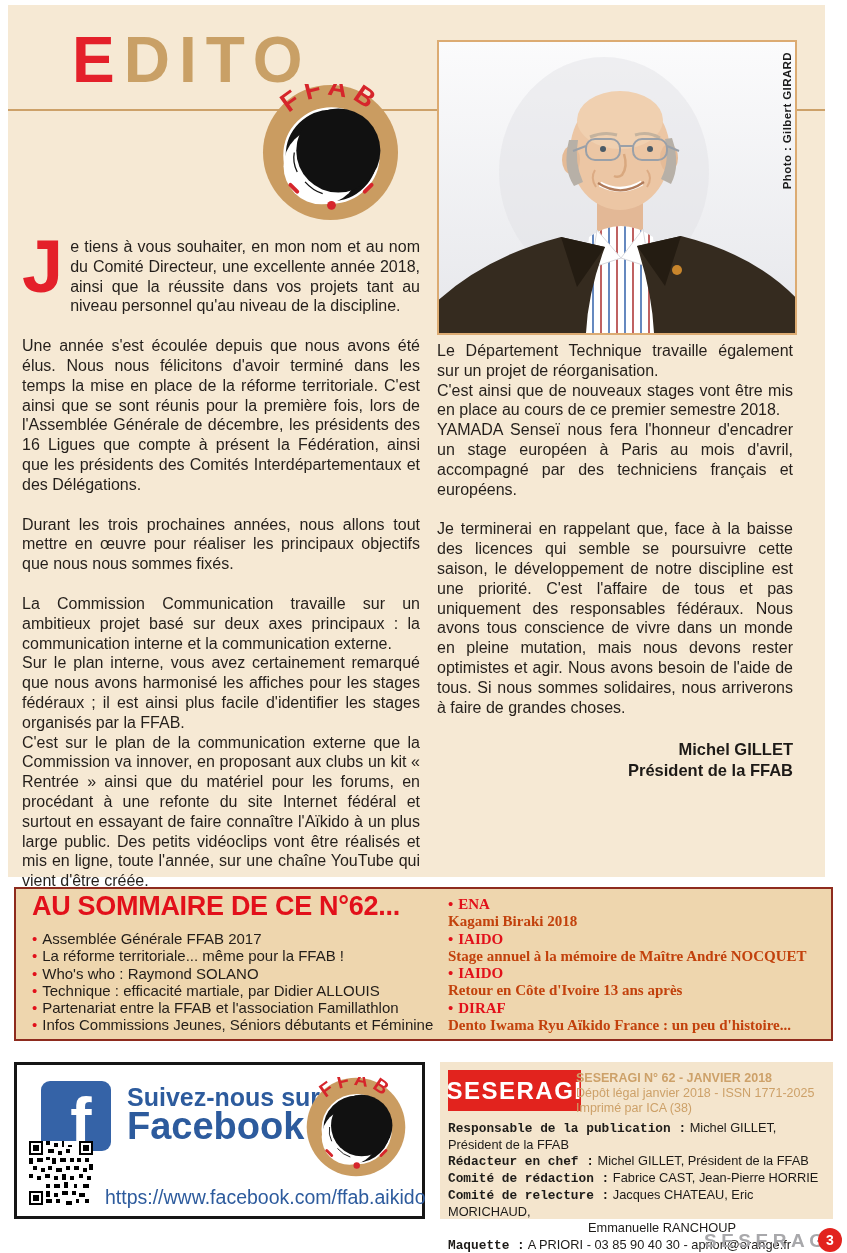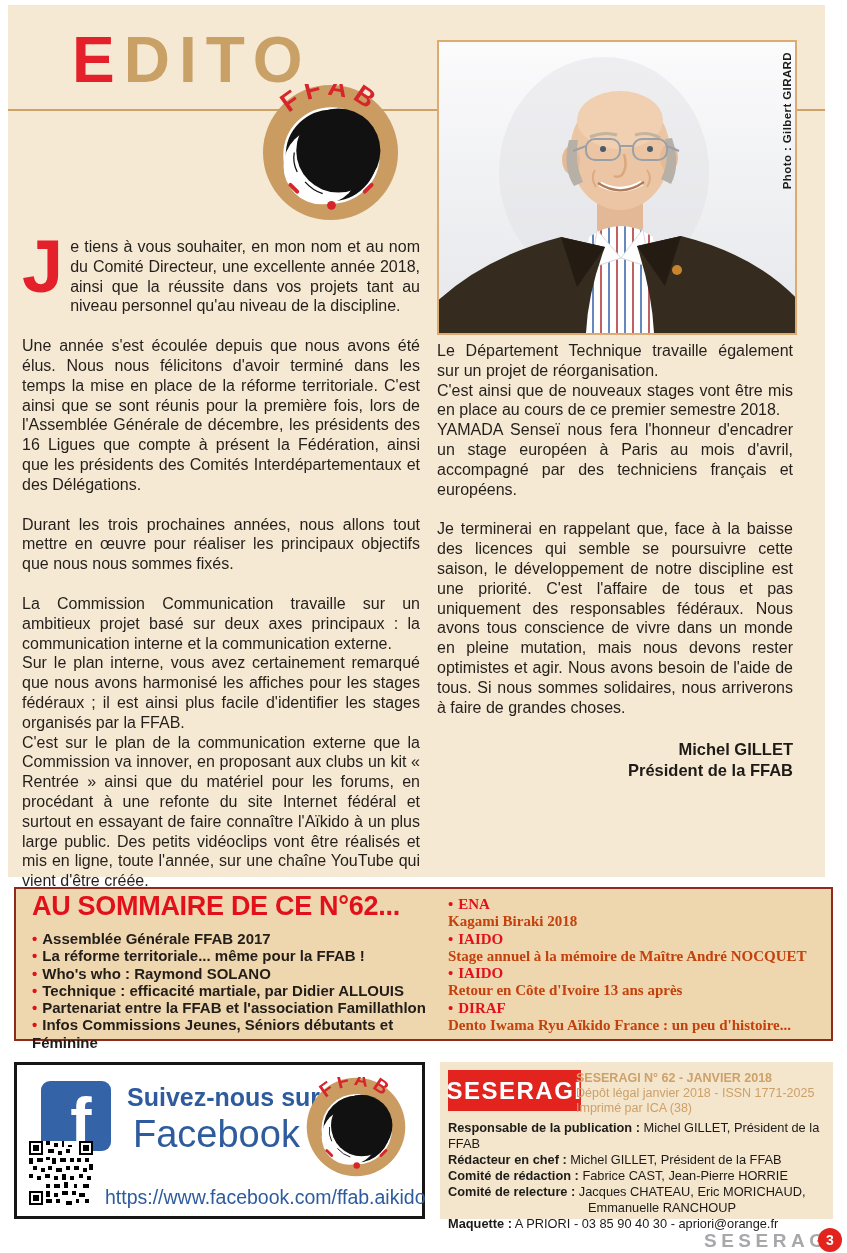--- a/index.html
+++ b/index.html
@@ -32,42 +32,42 @@
   .para.gap{margin-top:20px;}
   .dropcap{float:left;color:#e4202a;font-size:74px;line-height:60px;padding-right:7px;
            font-weight:bold;}
 
   .signature{margin-top:22px;text-align:right;font-weight:bold;font-size:16.5px;line-height:21px;color:#1d1a17;}
 
   .sommaire{position:absolute;left:14px;top:887px;width:819px;height:154px;background:#eed6ae;
             border:2px solid #8e2b1e;box-sizing:border-box;padding-left:28px;}
   .sommaire-title{position:absolute;left:16px;top:2px;color:#e2101a;font-size:27px;font-weight:bold;letter-spacing:-0.3px;}
   .sommaire-left{position:absolute;left:16px;top:41px;width:402px;}
-  .sommaire-item{font-size:15px;font-weight:bold;line-height:17.3px;color:#221d19;}
+  .sommaire-item{font-size:15px;font-weight:normal;line-height:17.3px;color:#221d19;}
   .bullet{color:#e2101a;margin-right:5px;}
   .sommaire-right{position:absolute;left:432px;top:7px;width:385px;font-family:Liberation Serif, serif;}
   .som-head{color:#e2101a;font-weight:bold;font-size:15px;line-height:17.3px;}
   .som-text{font-weight:bold;font-size:15px;line-height:17.3px;color:#c2410c;}
 
   .fb-box{position:absolute;left:14px;top:1062px;width:411px;height:157px;background:#fff;
           border:3px solid #161616;box-sizing:border-box;}
   .fb-icon{position:absolute;left:24px;top:16px;width:70px;height:70px;}
   .fb-line1{position:absolute;left:110px;top:18px;color:#2d5b9d;font-size:25px;font-weight:bold;}
-  .fb-line2{position:absolute;left:110px;top:48px;color:#2d5b9d;font-size:38px;font-weight:normal;margin-left:6px;}
+  .fb-line2{position:absolute;left:110px;top:40px;color:#2d5b9d;font-size:38px;font-weight:bold;}
   .qr{position:absolute;left:12px;top:76px;width:64px;height:64px;}
   .fb-url{position:absolute;left:88px;top:121px;color:#2d5b9d;font-size:19.5px;text-decoration:none;}
 
   .colo{position:absolute;left:440px;top:1062px;width:393px;height:157px;background:#f4e5cd;}
   .colo-logo{position:absolute;left:8px;top:8px;width:133px;height:41px;background:#e2231e;
              color:#ffffff;display:flex;align-items:center;justify-content:center;
              font-size:24px;font-weight:bold;letter-spacing:1.5px;}
   .colo-issue{position:absolute;left:136px;top:9px;color:#cda169;font-size:12.5px;line-height:15px;}
   .colo-issue .b{font-weight:bold;}
   .colo-lines{position:absolute;left:8px;top:58px;font-size:12.8px;line-height:16px;color:#1d1b18;}
-  .colo-line b{font-weight:bold;}
+  .colo-line b{font-weight:bold;font-family:Liberation Mono, monospace;}
   .colo-line.indent{padding-left:140px;}
 
   .footer-brand{position:absolute;left:704px;top:1230px;color:#a8a8ab;font-size:19px;
                 letter-spacing:4.5px;font-weight:bold;}
   .page-badge{position:absolute;left:818px;top:1228px;width:24px;height:24px;border-radius:50%;
               background:#e2231e;color:#fff;font-size:14px;font-weight:bold;
               display:flex;align-items:center;justify-content:center;}
 </style>
 </head>
 <body>

